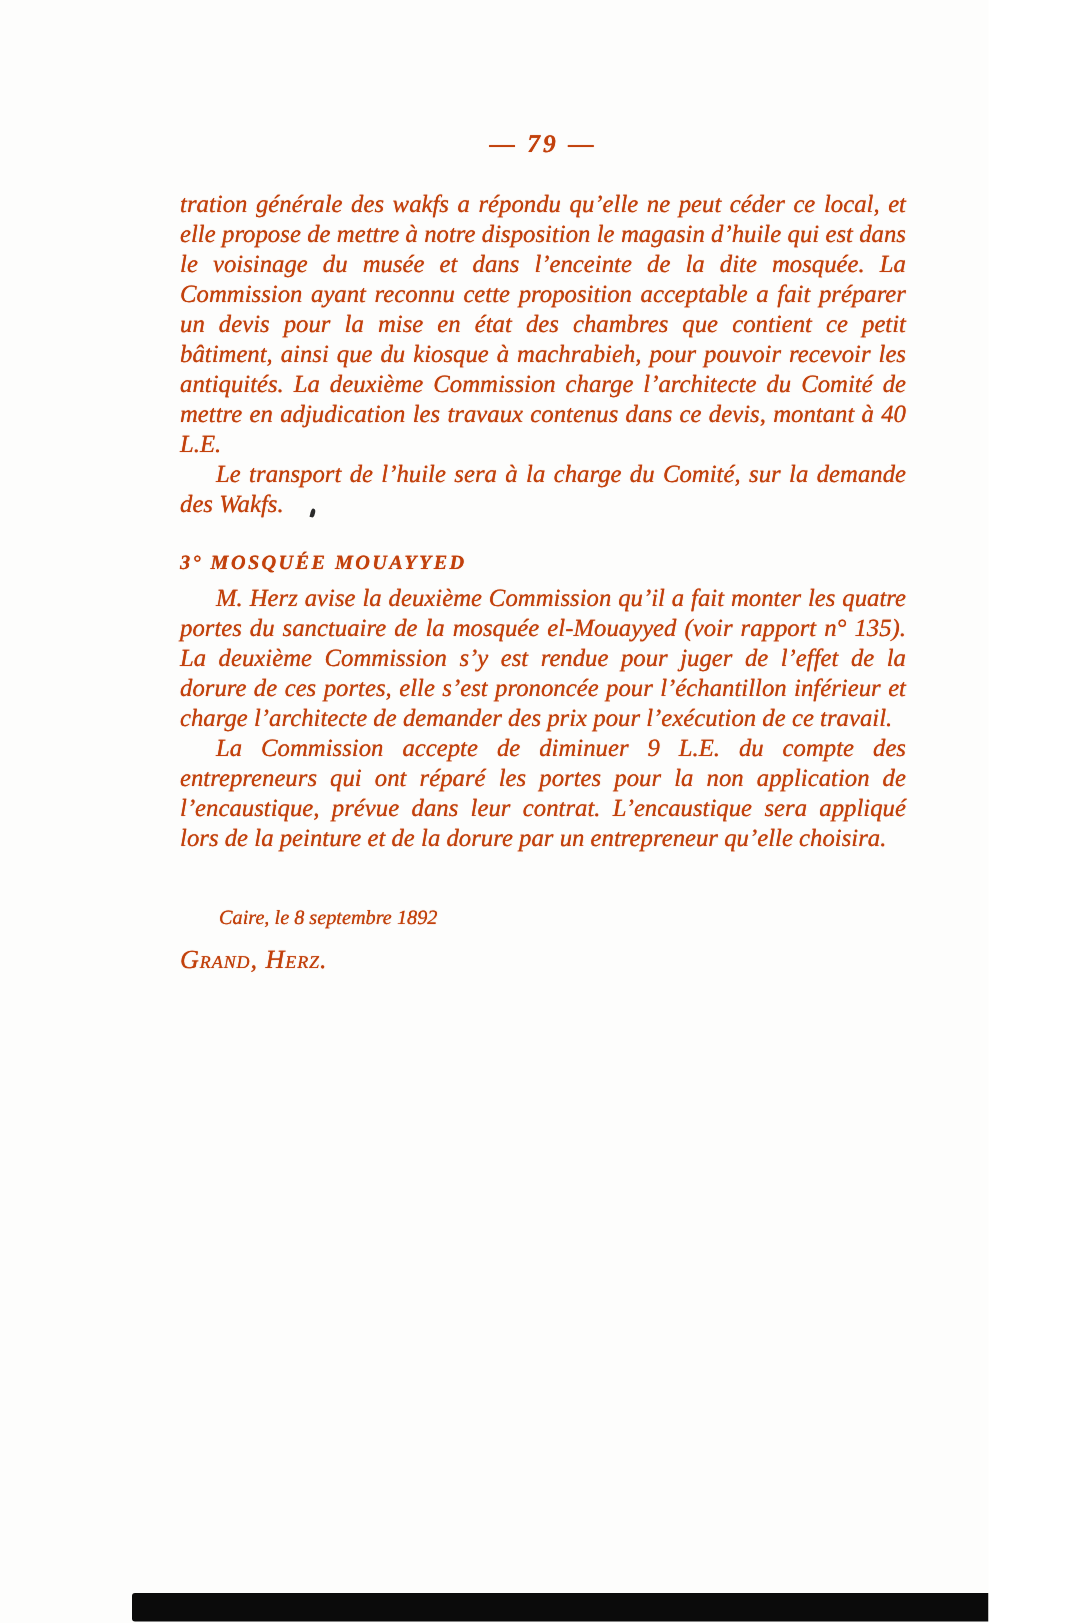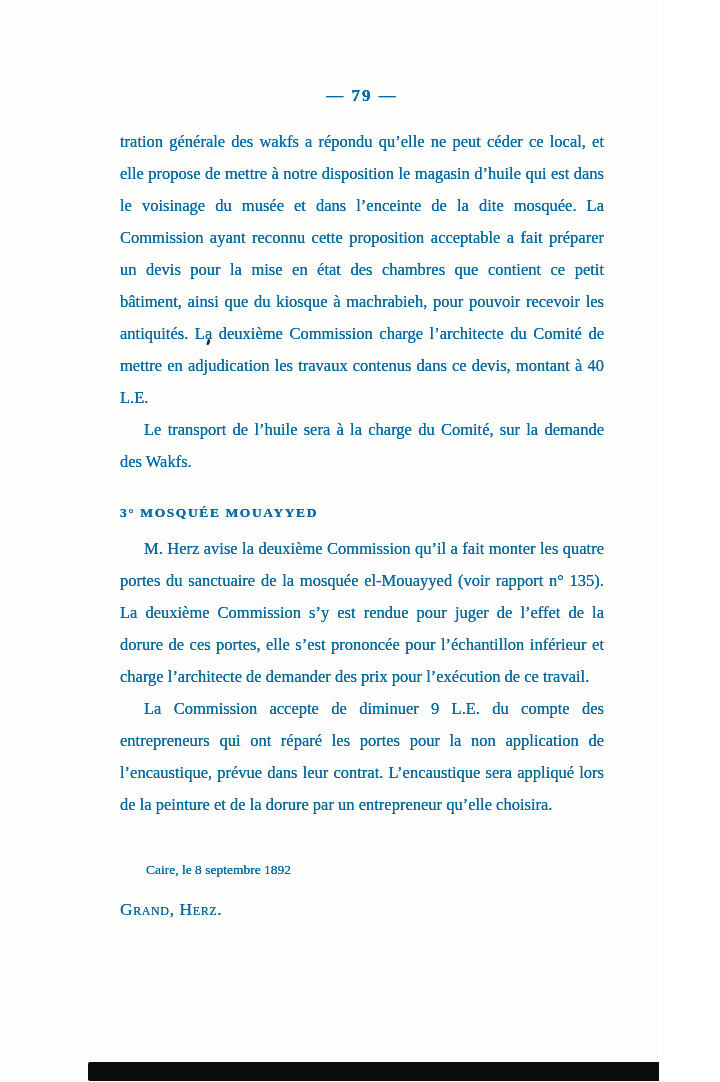--- a/index.html
+++ b/index.html
@@ -7,41 +7,42 @@
     width: 720px;
     height: 1082px;
     background: #ffffff;
     font-family: "Liberation Serif", "DejaVu Serif", serif;
   }
   .page {
     position: relative;
     width: 659px;
     height: 1082px;
     background: #fdfdfc;
-    color: #0369a1;
+    color: #c2410c;
     overflow: hidden;
+    font-style: italic;
   }
   .page-number {
     position: absolute;
     top: 86px;
     left: 120px;
     width: 484px;
     text-align: center;
     font-size: 17px;
     font-weight: bold;
     letter-spacing: 2px;
     text-shadow: 0 0 0.5px currentColor;
   }
   .text-column {
     position: absolute;
     top: 126px;
     left: 120px;
     width: 484px;
     font-size: 16.5px;
-    line-height: 32px;
+    line-height: 20px;
     text-align: justify;
     text-shadow: 0 0 0.55px currentColor;
   }
   .para { text-align: justify; }
   .para.indent { text-indent: 24px; }
   .section-heading {
     text-align: left;
     font-size: 13.5px;
     font-weight: bold;
     letter-spacing: 1.6px;

